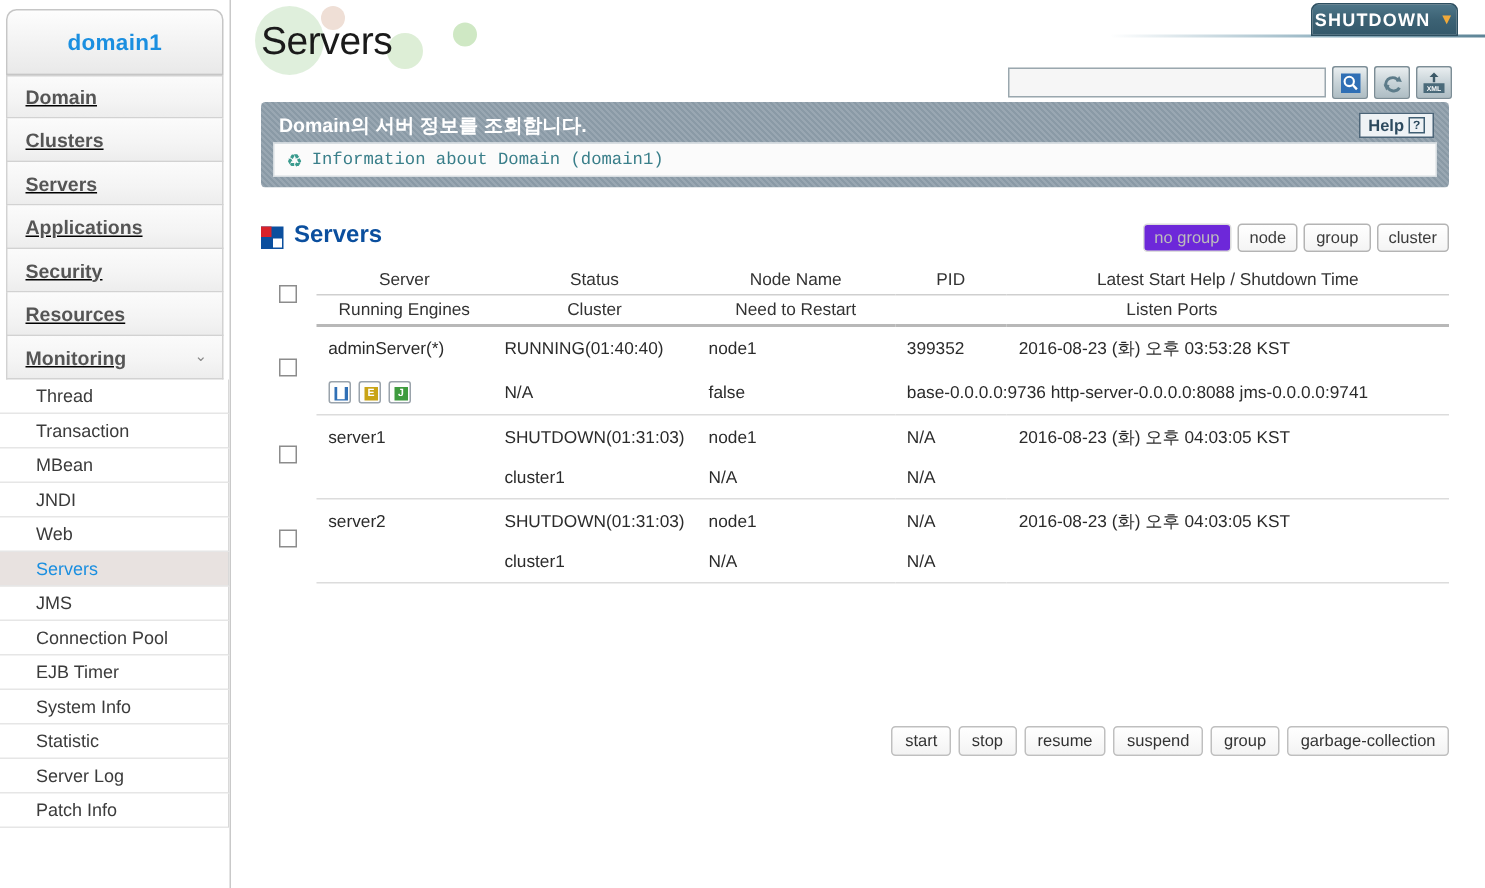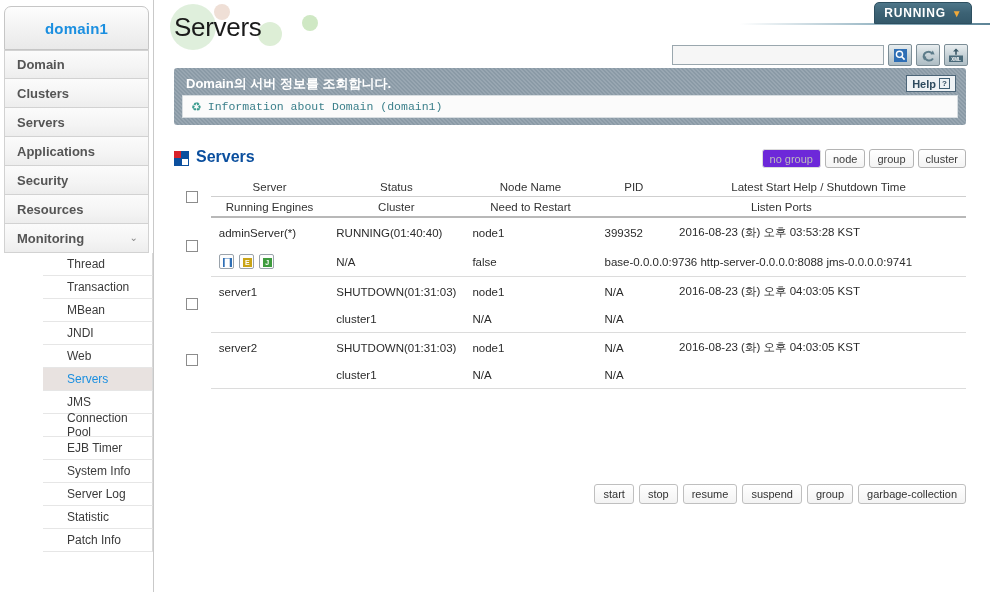--- a/index.html
+++ b/index.html
@@ -22,38 +22,38 @@
   .domain-btn {
     margin: 6px 4px 0 4px;
     height: 44px;
     border: 1px solid #c6c6c6;
     border-radius: 7px 7px 0 0;
     background: linear-gradient(to bottom,#fdfdfd 0%, #f2f2f2 55%, #e9e9e9 100%);
     display: flex; align-items: center; justify-content: center;
     font-size: 15px; font-weight: bold; color: #1b8fe0;
     letter-spacing: .2px;
   }
-  .nav-top { margin: 0 4px; }
+  .nav-top { margin: 0 4px; text-decoration: underline; }
   .nav-top-item {
     height: 29px;
     border: 1px solid #d2d2d2;
     border-top: none;
     background: linear-gradient(to bottom,#fbfbfb 0%, #f4f4f4 60%, #ededed 100%);
     display: flex; align-items: center;
     padding-left: 12px;
     font-size: 13px; font-weight: bold; color: #555;
     position: relative;
   }
   .nav-top-item.first { border-top: 1px solid #d2d2d2; }
   .nav-top-item .chev {
     position: absolute; right: 10px; top: 50%;
     transform: translateY(-55%);
     font-size: 10px; color: #888; font-weight: normal;
   }
-  .nav-sub { margin: 0; background:#fff;padding-left:43px; }
+  .nav-sub { margin: 0; background:#fff; }
   .nav-sub-item {
     height: 23px;
     display: flex; align-items: center;
     padding-left: 24px;
     font-size: 12px; color: #3b3b3b;
     border-bottom: 1px solid #e6e6e6;
     border-right: 1px solid #d9d9d9;
   }
   .nav-sub-item.active {
     background: #e8e2e0;
@@ -289,43 +289,43 @@
         <div class="nav-sub-item">
           <span>Connection Pool</span>
         </div>
         <div class="nav-sub-item">
           <span>EJB Timer</span>
         </div>
         <div class="nav-sub-item">
           <span>System Info</span>
         </div>
         <div class="nav-sub-item">
+          <span>Statistic</span>
+        </div>
+        <div class="nav-sub-item">
           <span>Server Log</span>
-        </div>
-        <div class="nav-sub-item">
-          <span>Statistic</span>
         </div>
         <div class="nav-sub-item">
           <span>Patch Info</span>
         </div>
       </div>
   </div>
 
   <div id="main">
 
     <div class="title-zone">
       <div class="deco c1"></div>
       <div class="deco c2"></div>
       <div class="deco c3"></div>
       <div class="deco c4"></div>
       <div class="page-title">Servers</div>
 
       <div class="history-underline"></div>
       <div class="history-tab">
-        <span class="lbl">RUNNING</span>
+        <span class="lbl">SHUTDOWN</span>
         <span class="caret">▼</span>
       </div>
 
       <div class="search-bar">
         <input class="search-input" type="text" value="" placeholder="" style="">
         <div class="tb-icon">
           <svg width="15" height="15" viewBox="0 0 15 15">
             <rect x="1" y="1" width="13" height="13" fill="#2f6fb5"></rect>
             <circle cx="6.5" cy="6.3" r="3.1" fill="none" stroke="#ffffff" stroke-width="1.4"></circle>
             <line x1="8.9" y1="8.7" x2="11.6" y2="11.6" stroke="#ffffff" stroke-width="1.6"></line>

